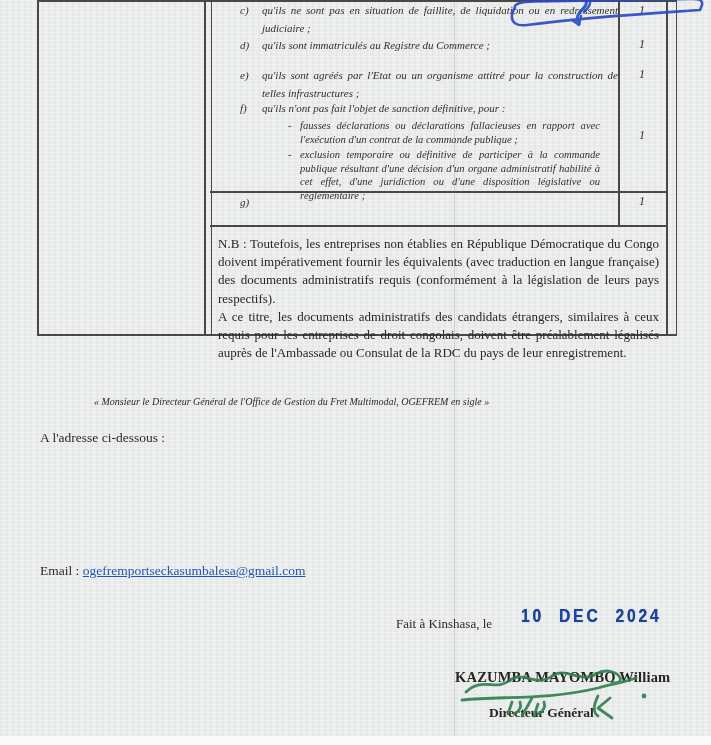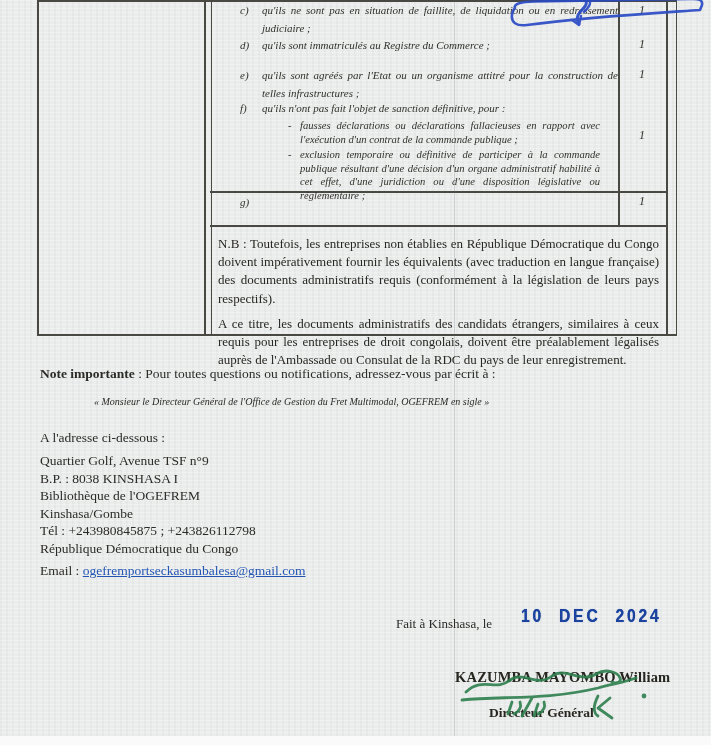--- a/index.html
+++ b/index.html
@@ -23,21 +23,21 @@
          text-align:justify; z-index:2; }
   .row-label { position:absolute; left:0; top:0; font-style:italic; }
   .bullets { margin-left:24px; width:314px; }
   .bullet { position:relative; padding-left:14px; font-size:10.6px; line-height:13.6px;
             text-align:justify; margin-top:2px; }
   .bullet-marker { position:absolute; left:2px; top:0; }
   .cell-val { position:absolute; left:618px; width:48px; text-align:center;
               font-style:italic; font-size:12px; color:#33322d; z-index:2; }
   .nb-box { position:absolute; left:218px; top:235px; width:441px; font-size:13px;
             line-height:18.2px; text-align:justify; color:#282723; z-index:2; }
-  .nb-p2 { margin-top:7px; }
+  .nb-p2 { }
   .note-line { position:absolute; left:40px; top:366px; font-size:13.5px; z-index:2; }
   .note-bold { font-weight:bold; }
   .quote-line { position:absolute; left:94px; top:396px; font-style:italic; font-size:10px; z-index:2; }
   .addr-intro { position:absolute; left:40px; top:430px; font-size:13.5px; z-index:2; }
   .addr-block { position:absolute; left:40px; top:452px; font-size:13.5px; line-height:17.6px; z-index:2; }
   .email-line { position:absolute; left:40px; top:563px; font-size:13.5px; z-index:2;text-align:right; }
   .email-link { color:#2355b4; text-decoration:underline; cursor:pointer; }
   .fait-line { position:absolute; left:396px; top:616px; font-size:13px; z-index:2; }
   .date-stamp { position:absolute; left:521px; top:606px; z-index:3;
                 font-family:"Liberation Sans", sans-serif; font-weight:bold; font-size:16.5px;
@@ -106,36 +106,25 @@
   <div class="row" style="top:193px;">
     <span class="row-label">g)</span>
   </div>
   <div class="cell-val" style="top:194px;">1</div>
 
   <div class="nb-box">
     <div>N.B : Toutefois, les entreprises non établies en République Démocratique du Congo doivent impérativement fournir les équivalents (avec traduction en langue française) des documents administratifs requis (conformément à la législation de leurs pays respectifs).</div>
     <div class="nb-p2">A ce titre, les documents administratifs des candidats étrangers, similaires à ceux requis pour les entreprises de droit congolais, doivent être préalablement légalisés auprès de l'Ambassade ou Consulat de la RDC du pays de leur enregistrement.</div>
   </div>
 
-  <div class="note-line">
-    <span class="note-bold">Note importante</span><span> : Pour toutes questions ou notifications, adressez-vous par écrit à :</span>
-  </div>
 
   <div class="quote-line">« Monsieur le Directeur Général de l'Office de Gestion du Fret Multimodal, OGEFREM en sigle »</div>
 
   <div class="addr-intro">A l'adresse ci-dessous :</div>
 
-  <div class="addr-block">
-    <div>Quartier Golf, Avenue TSF n°9</div>
-    <div>B.P. : 8038 KINSHASA I</div>
-    <div>Bibliothèque de l'OGEFREM</div>
-    <div>Kinshasa/Gombe</div>
-    <div>Tél : +243980845875 ; +243826112798</div>
-    <div>République Démocratique du Congo</div>
-  </div>
 
   <div class="email-line">
     <span>Email :</span>
     <a class="email-link">ogefremportseckasumbalesa@gmail.com</a>
   </div>
 
   <div class="fait-line">Fait à Kinshasa, le</div>
   <div class="date-stamp">10 DEC 2024</div>
 
   <div class="sig-name">KAZUMBA MAYOMBO William</div>

